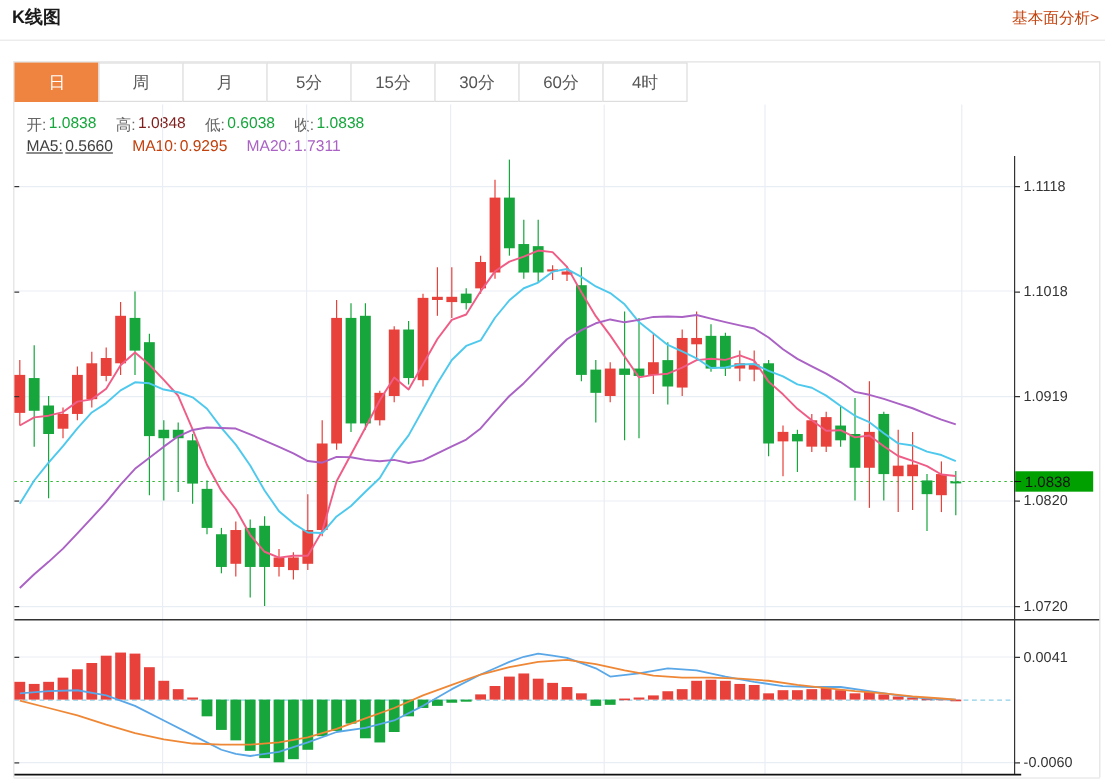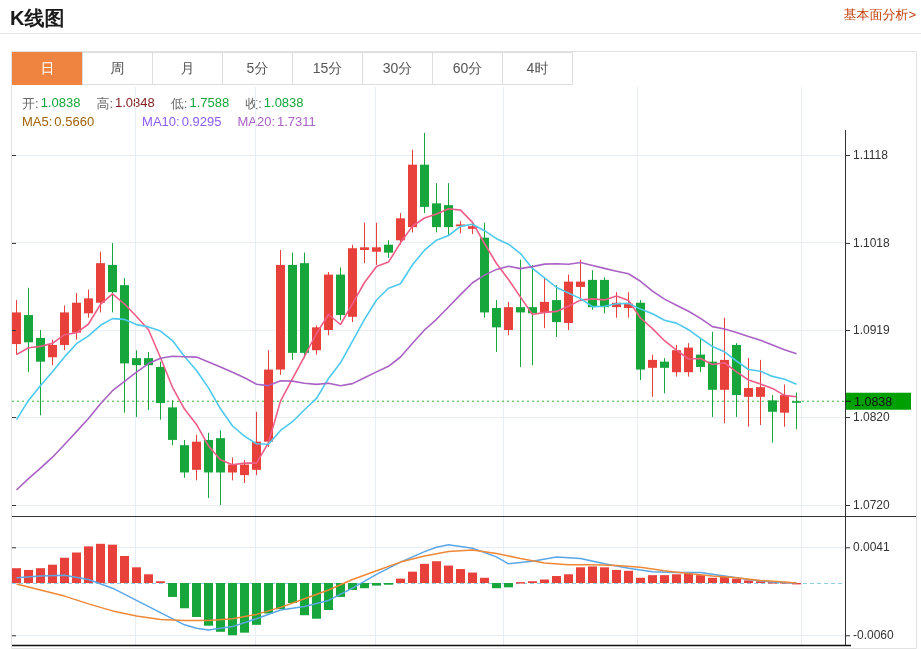--- a/index.html
+++ b/index.html
@@ -1,18 +1,18 @@
 <!DOCTYPE html>
 <html><head>
 <meta charset="utf-8">
 <style>
   html,body{margin:0;padding:0;background:#fff;}
   body{width:921px;height:649px;position:relative;overflow:hidden;
        font-family:"Liberation Sans","DejaVu Sans",sans-serif;}
-  .title{position:absolute;left:10px;top:5px;font-size:20px;font-weight:bold;color:#1a1a1a;}
+  .title{position:absolute;left:10px;top:5px;font-size:15px;font-weight:bold;color:#1a1a1a;}
   .hdr-link{position:absolute;right:5px;top:6px;font-size:13px;color:#c2410c;text-decoration:none;cursor:pointer;}
   .hdr-rule{position:absolute;left:0;top:33px;width:921px;height:1px;background:#e8e8e8;}
   .tabs{position:absolute;left:12px;top:52px;display:flex;}
   .tab{box-sizing:border-box;width:71px;height:33px;line-height:31px;text-align:center;
        font-size:14px;color:#555;background:#fff;border:1px solid #ddd;margin-left:-1px;cursor:pointer;}
   .tab:first-child{margin-left:0;}
   .tab.active{background:#ef8440;border-color:#ef8440;color:#fff;}
   .inforow{position:absolute;left:22px;display:flex;gap:16px;font-size:13px;white-space:nowrap;}
   .r-ohlc{top:95px;}
   .r-ma{top:114px;}
@@ -43,34 +43,34 @@
   <span class="item">
       <span class="lb">开:</span>
       <span style="color: rgb(22, 166, 60);">1.0838</span>
     </span>
   <span class="item">
       <span class="lb">高:</span>
       <span style="color: #7f1d1d;">1.0848</span>
     </span>
   <span class="item">
       <span class="lb">低:</span>
-      <span style="color: rgb(22, 166, 60);">1.7588</span>
+      <span style="color: rgb(22, 166, 60);">0.6038</span>
     </span>
   <span class="item">
       <span class="lb">收:</span>
       <span style="color: rgb(22, 166, 60);">1.0838</span>
     </span>
 </div>
 
 <div class="inforow r-ma">
-  <span class="item" style="color: #a16207;">
+  <span class="item" style="color: #404040; text-decoration: underline;">
       <span>MA5:</span>
       <span>0.5660</span>
     </span>
-  <span class="item" style="color: #8b5cf6; margin-left: 32px;">
+  <span class="item" style="color: #c2410c;">
       <span>MA10:</span>
       <span>0.9295</span>
     </span>
   <span class="item" style="color: rgb(170, 98, 196); text-align: right;">
       <span>MA20:</span>
       <span>1.7311</span>
     </span>
 </div>
 
 <div class="inforow r-macd">

